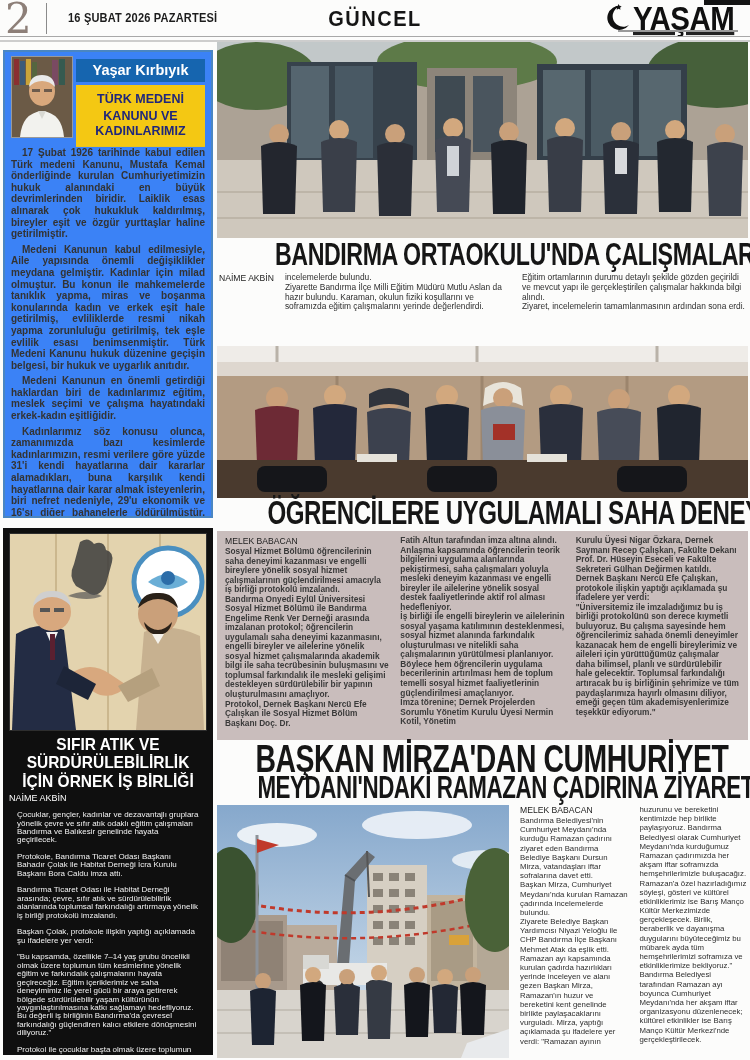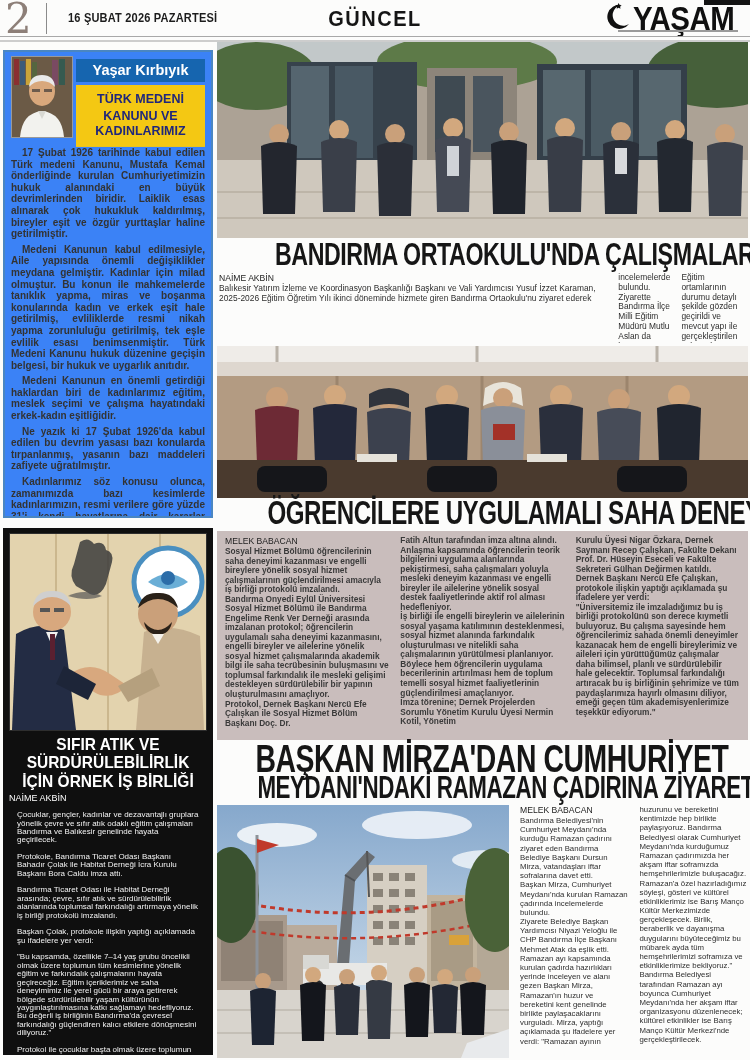--- a/index.html
+++ b/index.html
@@ -11,21 +11,21 @@
   }
   
   .pagenum { position:absolute; left:5px; top:-6px; font-family:"DejaVu Serif", serif;
              font-size:42px; color:#8d7f78; font-weight:400; }
   .pagenum-rule { position:absolute; left:46px; top:3px; width:1px; height:31px; background:#8b8b8b; }
   .date { position:absolute; left:68px; top:11px; font-size:12px; font-weight:bold; color:#1c1c1c;
           transform:scale(.92,1.12); transform-origin:left center; letter-spacing:.2px; }
   .section { position:absolute; left:0; right:0; top:7px; text-align:center;
              font-size:20px; font-weight:800; letter-spacing:1.5px; color:#151515;
              transform:scaleY(1.1); }
-  .logo { position:absolute; right:10px; top:1px; display:flex; align-items:flex-start; }
+  .logo { position:absolute; right:10px; top:1px; display:flex; align-items:center;text-decoration:underline; }
   .logo-text { font-size:31px; font-weight:800; letter-spacing:-.5px; color:#101010;
                transform:scale(.95,1.1); transform-origin:left top; line-height:1; }
   .logo-underbar { position:absolute; right:12px; top:30px; width:120px; height:2px; background:#9a9a9a; }
   .logo-topbar { position:absolute; right:0; top:0; width:46px; height:5px; background:#141414; }
   .hr1 { position:absolute; left:0; top:36px; width:750px; height:1px; background:#a8a8a8; }
   .hr2 { position:absolute; left:0; top:40px; width:750px; height:2px; background:#cdcdcd; }
 
   
   .opinion { position:absolute; left:3px; top:50px; width:210px; height:468px;
              border:2px solid #4a86c2; background:#3b82f6; padding:4px 6px; overflow:hidden; }
@@ -118,21 +118,20 @@
           <path d="M26 54 L30 62 L34 54 Z" fill="#d9d9d3"></path>
         </svg>
       </div>
       <div class="author-bar">Yaşar Kırbıyık</div>
       <div class="op-title">TÜRK MEDENİ KANUNU VE KADINLARIMIZ</div>
     </div>
     <div class="op-body">
       <p>17 Şubat 1926 tarihinde kabul edilen Türk medeni Kanunu, Mustafa Kemal önderliğinde kurulan Cumhuriyetimizin hukuk alanındaki en büyük devrimlerinden biridir. Laiklik esas alınarak çok hukukluk kaldırılmış, bireyler eşit ve özgür yurttaşlar haline getirilmiştir.</p>
       <p>Medeni Kanunun kabul edilmesiyle, Aile yapısında önemli değişiklikler meydana gelmiştir. Kadınlar için milad olmuştur. Bu konun ile mahkemelerde tanıklık yapma, miras ve boşanma konularında kadın ve erkek eşit hale getirilmiş, evliliklerde resmi nikah yapma zorunluluğu getirilmiş, tek eşle evlilik esası benimsenmiştir. Türk Medeni Kanunu hukuk düzenine geçişin belgesi, bir hukuk ve uygarlık anıtıdır.</p>
       <p>Medeni Kanunun en önemli getirdiği haklardan biri de kadınlarımız eğitim, meslek seçimi ve çalışma hayatındaki erkek-kadın eşitliğidir.</p>
-      <p>Ne yazık ki 17 Şubat 1926'da kabul edilen bu devrim yasası bazı konularda tırpanlanmış, yasanın bazı maddeleri zafiyete uğratılmıştır.</p>
       <p>Kadınlarımız söz konusu olunca, zamanımızda bazı kesimlerde kadınlarımızın, resmi verilere göre yüzde 31'i kendi hayatlarına dair kararlar alamadıkları, buna karşılık kendi hayatlarına dair karar almak isteyenlerin, biri nefret nedeniyle, 29'u ekonomik ve 16'sı diğer bahanelerle öldürülmüştür. Sonuç olarak, 2025 yılında 294 kadınımız katledilirken, 297 kadınımızın da şüpheli şekilde ölü bulunduğu bilinmektedir.</p>
       <p>Bu kısa bilgiden sonra, birtakım uygulama hataları neticesi diyebileceğimiz Türk Medeni Kanunu hakkında içimize sinmeyen, siyasi ergamanlara bir başka yazımızda bahsetmek üzere diyerek, Türk Medeni Kanununun kabul edilişinin 100'cü yıldönümü kutlu olsun diyelim.</p>
     </div>
   </div>
 
   <div class="dark-art">
     <div class="dark-photo">
       <svg width="196" height="196" viewBox="0 0 196 196">
         <rect width="196" height="196" fill="#e3d3ae"></rect>
         <line x1="46" y1="0" x2="46" y2="196" stroke="#cbb78e" stroke-width="2"></line>
@@ -216,21 +215,20 @@
       </g>
     </svg>
   </div>
 
   <div class="headline headline1">
     <span class="hl-inner">BANDIRMA ORTAOKULU'NDA ÇALIŞMALAR YERİNDE İNCELENDİ</span>
   </div>
   <div class="article article1">
     <div>
       <div class="byline">NAİME AKBİN</div>
-      <div class="col">Balıkesir Yatırım İzleme ve Koordinasyon Başkanlığı Başkanı ve Vali Yardımcısı Yusuf İzzet Karaman, 2025-2026 Eğitim Öğretim Yılı ikinci döneminde hizmete giren Bandırma Ortaokulu'nu ziyaret ederek</div>
     </div>
     <div class="col">incelemelerde bulundu.
 Ziyarette Bandırma İlçe Milli Eğitim Müdürü Mutlu Aslan da hazır bulundu. Karaman, okulun fiziki koşullarını ve soframızda eğitim çalışmalarını yerinde değerlendirdi.</div>
     <div class="col">Eğitim ortamlarının durumu detaylı şekilde gözden geçirildi ve mevcut yapı ile gerçekleştirilen çalışmalar hakkında bilgi alındı.
 Ziyaret, incelemelerin tamamlanmasının ardından sona erdi.</div>
   </div>
 
   <div class="photo2">
     <svg width="531" height="152" viewBox="0 0 531 152">
       <rect width="531" height="152" fill="#ded7cf"></rect>

